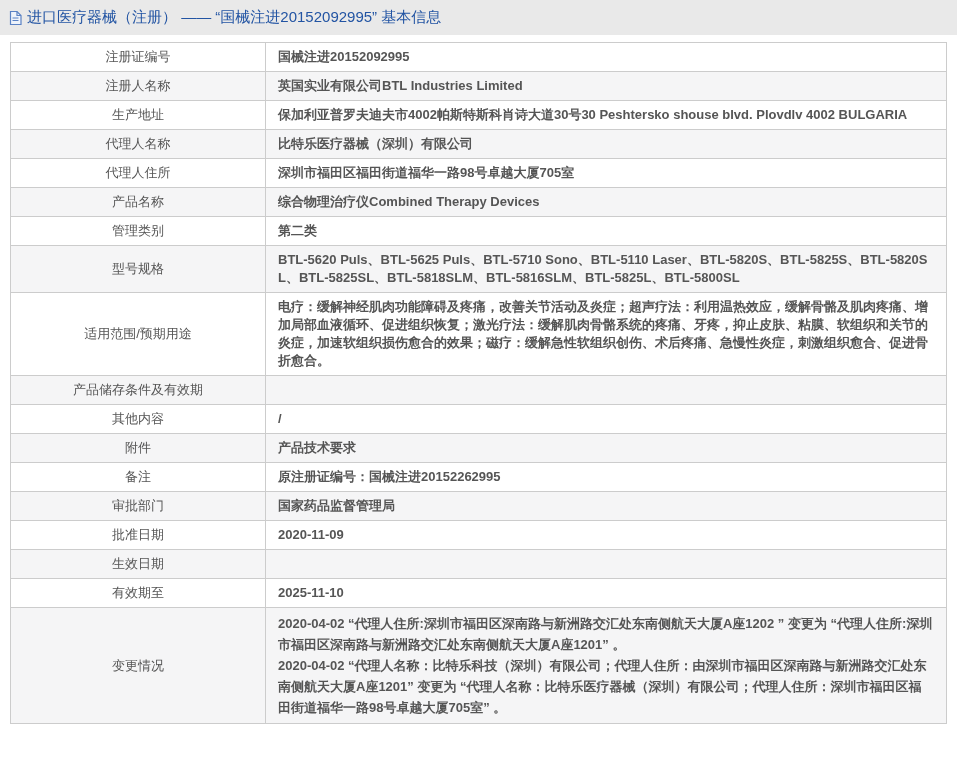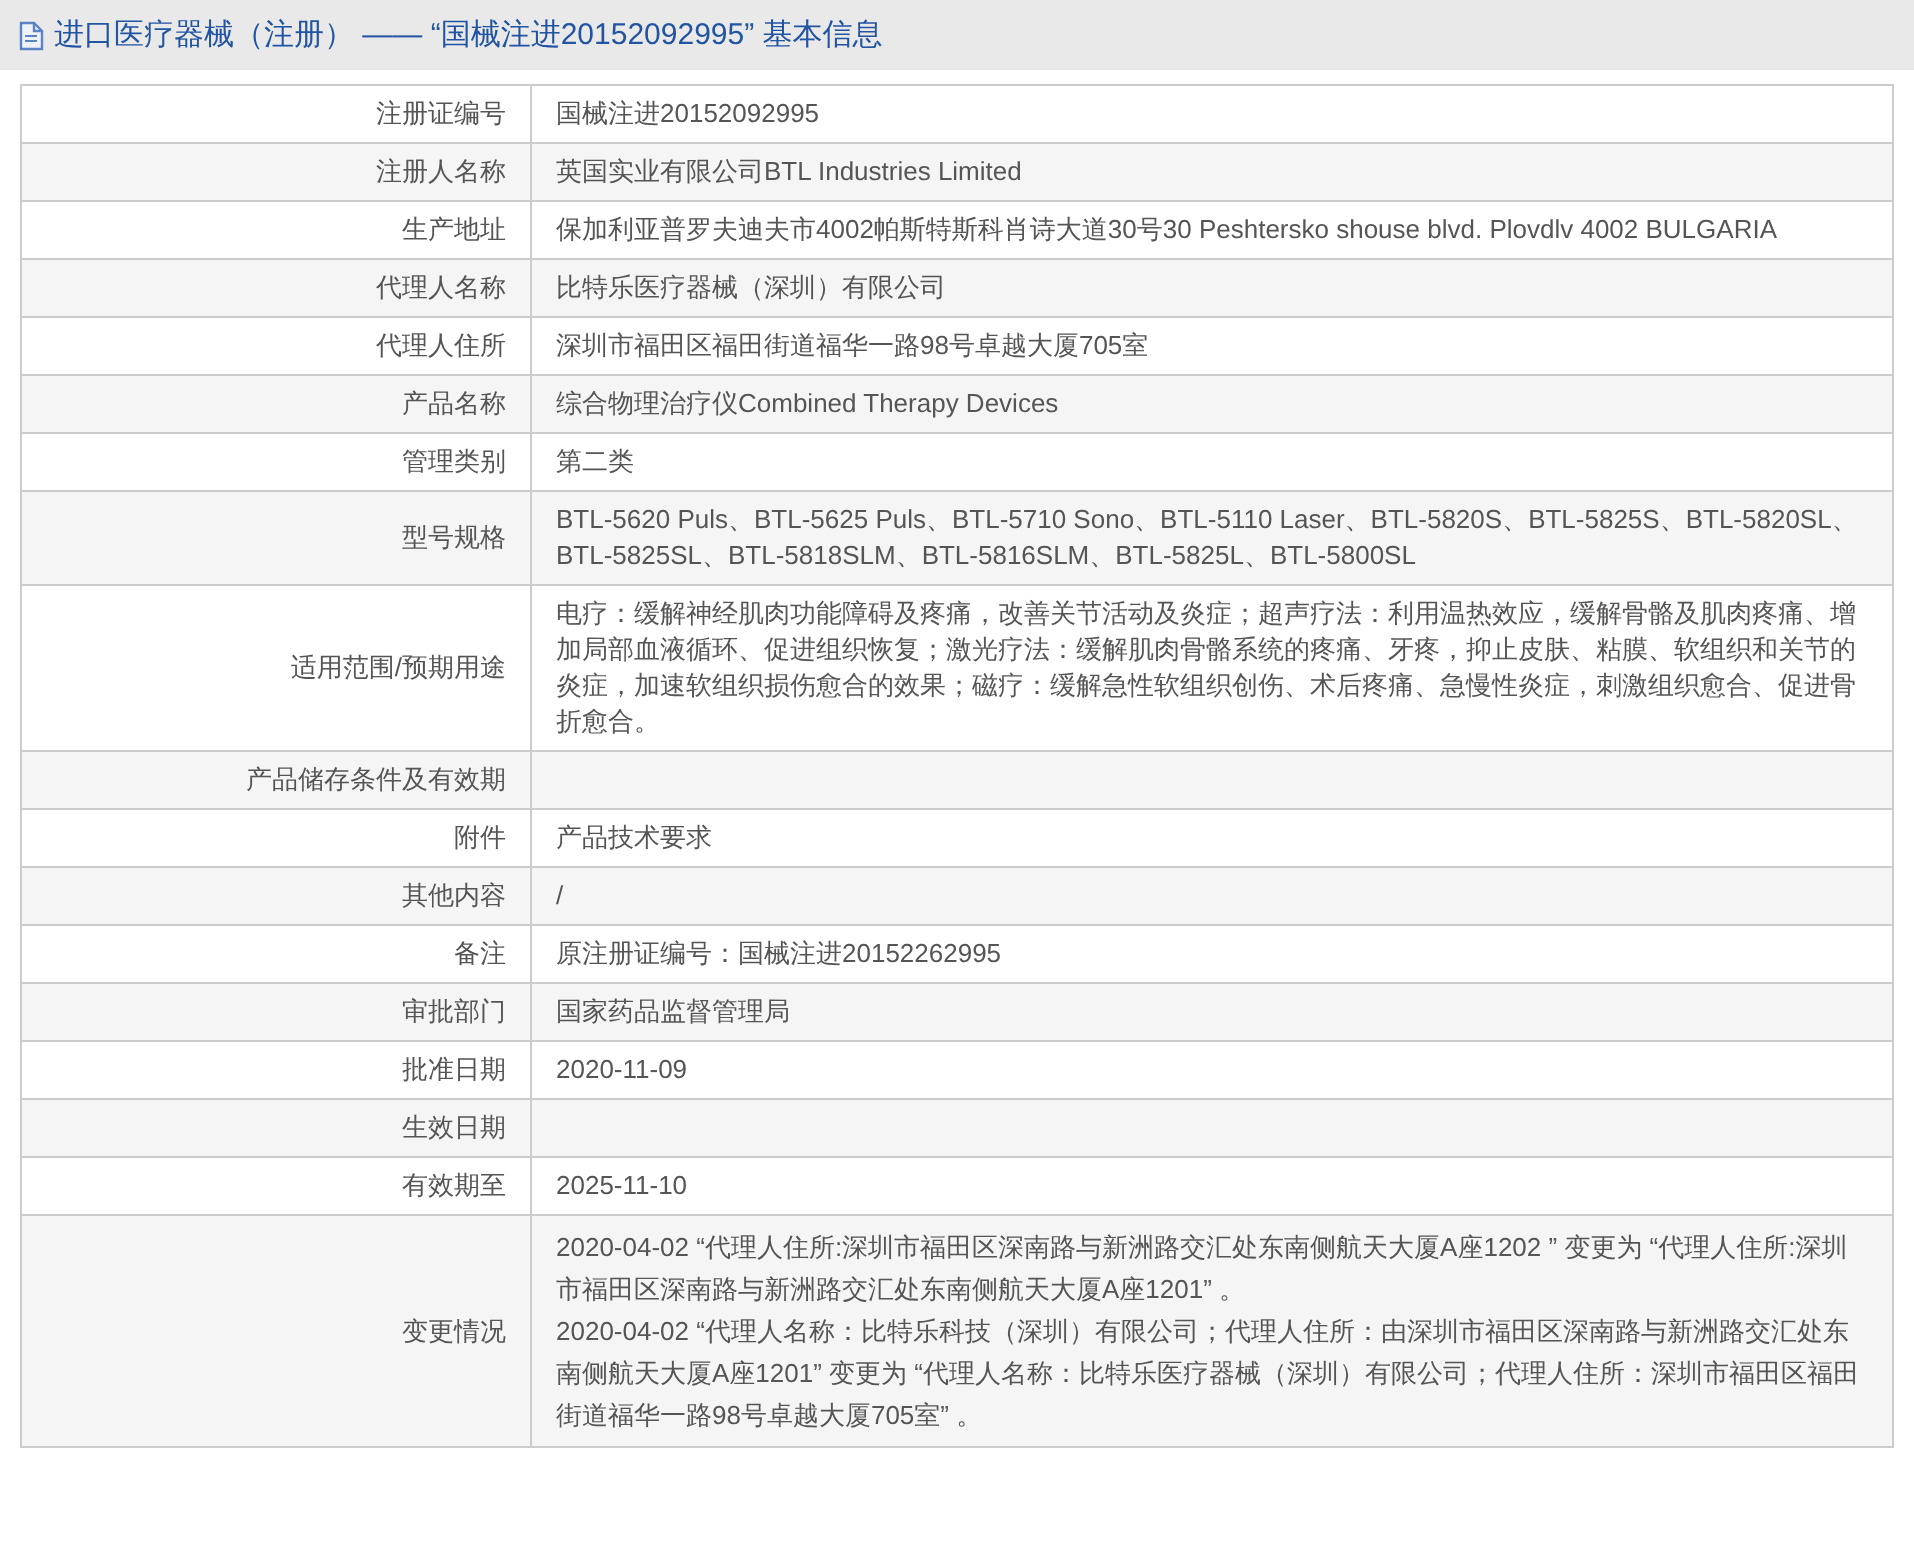--- a/index.html
+++ b/index.html
@@ -29,28 +29,28 @@
     color: #555555;
   }
   .reg-table th, .reg-table td {
     border: 1px solid #cccccc;
     vertical-align: middle;
     line-height: 18px;
     padding: 5px 12px;
   }
   .reg-table th.label-cell {
     width: 255px;
-    text-align: right;
     font-weight: normal;
     color: #555555;
     white-space: nowrap;
   }
   .reg-table td.value-cell {
     text-align: left;
     word-break: break-all;
+    font-weight: bold;
   }
   .reg-table tr { background: #ffffff; height: 28px; }
   .reg-table tr:nth-child(even) { background: #f5f5f6; }
   .value-line { line-height: 21px; }
 </style>
 </head>
 <body>
 
 <div class="titlebar">
   <span class="doc-icon">
@@ -99,26 +99,26 @@
       </tr>
       <tr>
         <th class="label-cell">适用范围/预期用途</th>
         <td class="value-cell">电疗：缓解神经肌肉功能障碍及疼痛，改善关节活动及炎症；超声疗法：利用温热效应，缓解骨骼及肌肉疼痛、增加局部血液循环、促进组织恢复；激光疗法：缓解肌肉骨骼系统的疼痛、牙疼，抑止皮肤、粘膜、软组织和关节的炎症，加速软组织损伤愈合的效果；磁疗：缓解急性软组织创伤、术后疼痛、急慢性炎症，刺激组织愈合、促进骨折愈合。</td>
       </tr>
       <tr>
         <th class="label-cell">产品储存条件及有效期</th>
         <td class="value-cell"></td>
       </tr>
       <tr>
+        <th class="label-cell">其他内容</th>
+        <td class="value-cell">/</td>
+      </tr>
+      <tr>
         <th class="label-cell">附件</th>
         <td class="value-cell">产品技术要求</td>
-      </tr>
-      <tr>
-        <th class="label-cell">其他内容</th>
-        <td class="value-cell">/</td>
       </tr>
       <tr>
         <th class="label-cell">备注</th>
         <td class="value-cell">原注册证编号：国械注进20152262995</td>
       </tr>
       <tr>
         <th class="label-cell">审批部门</th>
         <td class="value-cell">国家药品监督管理局</td>
       </tr>
       <tr>

